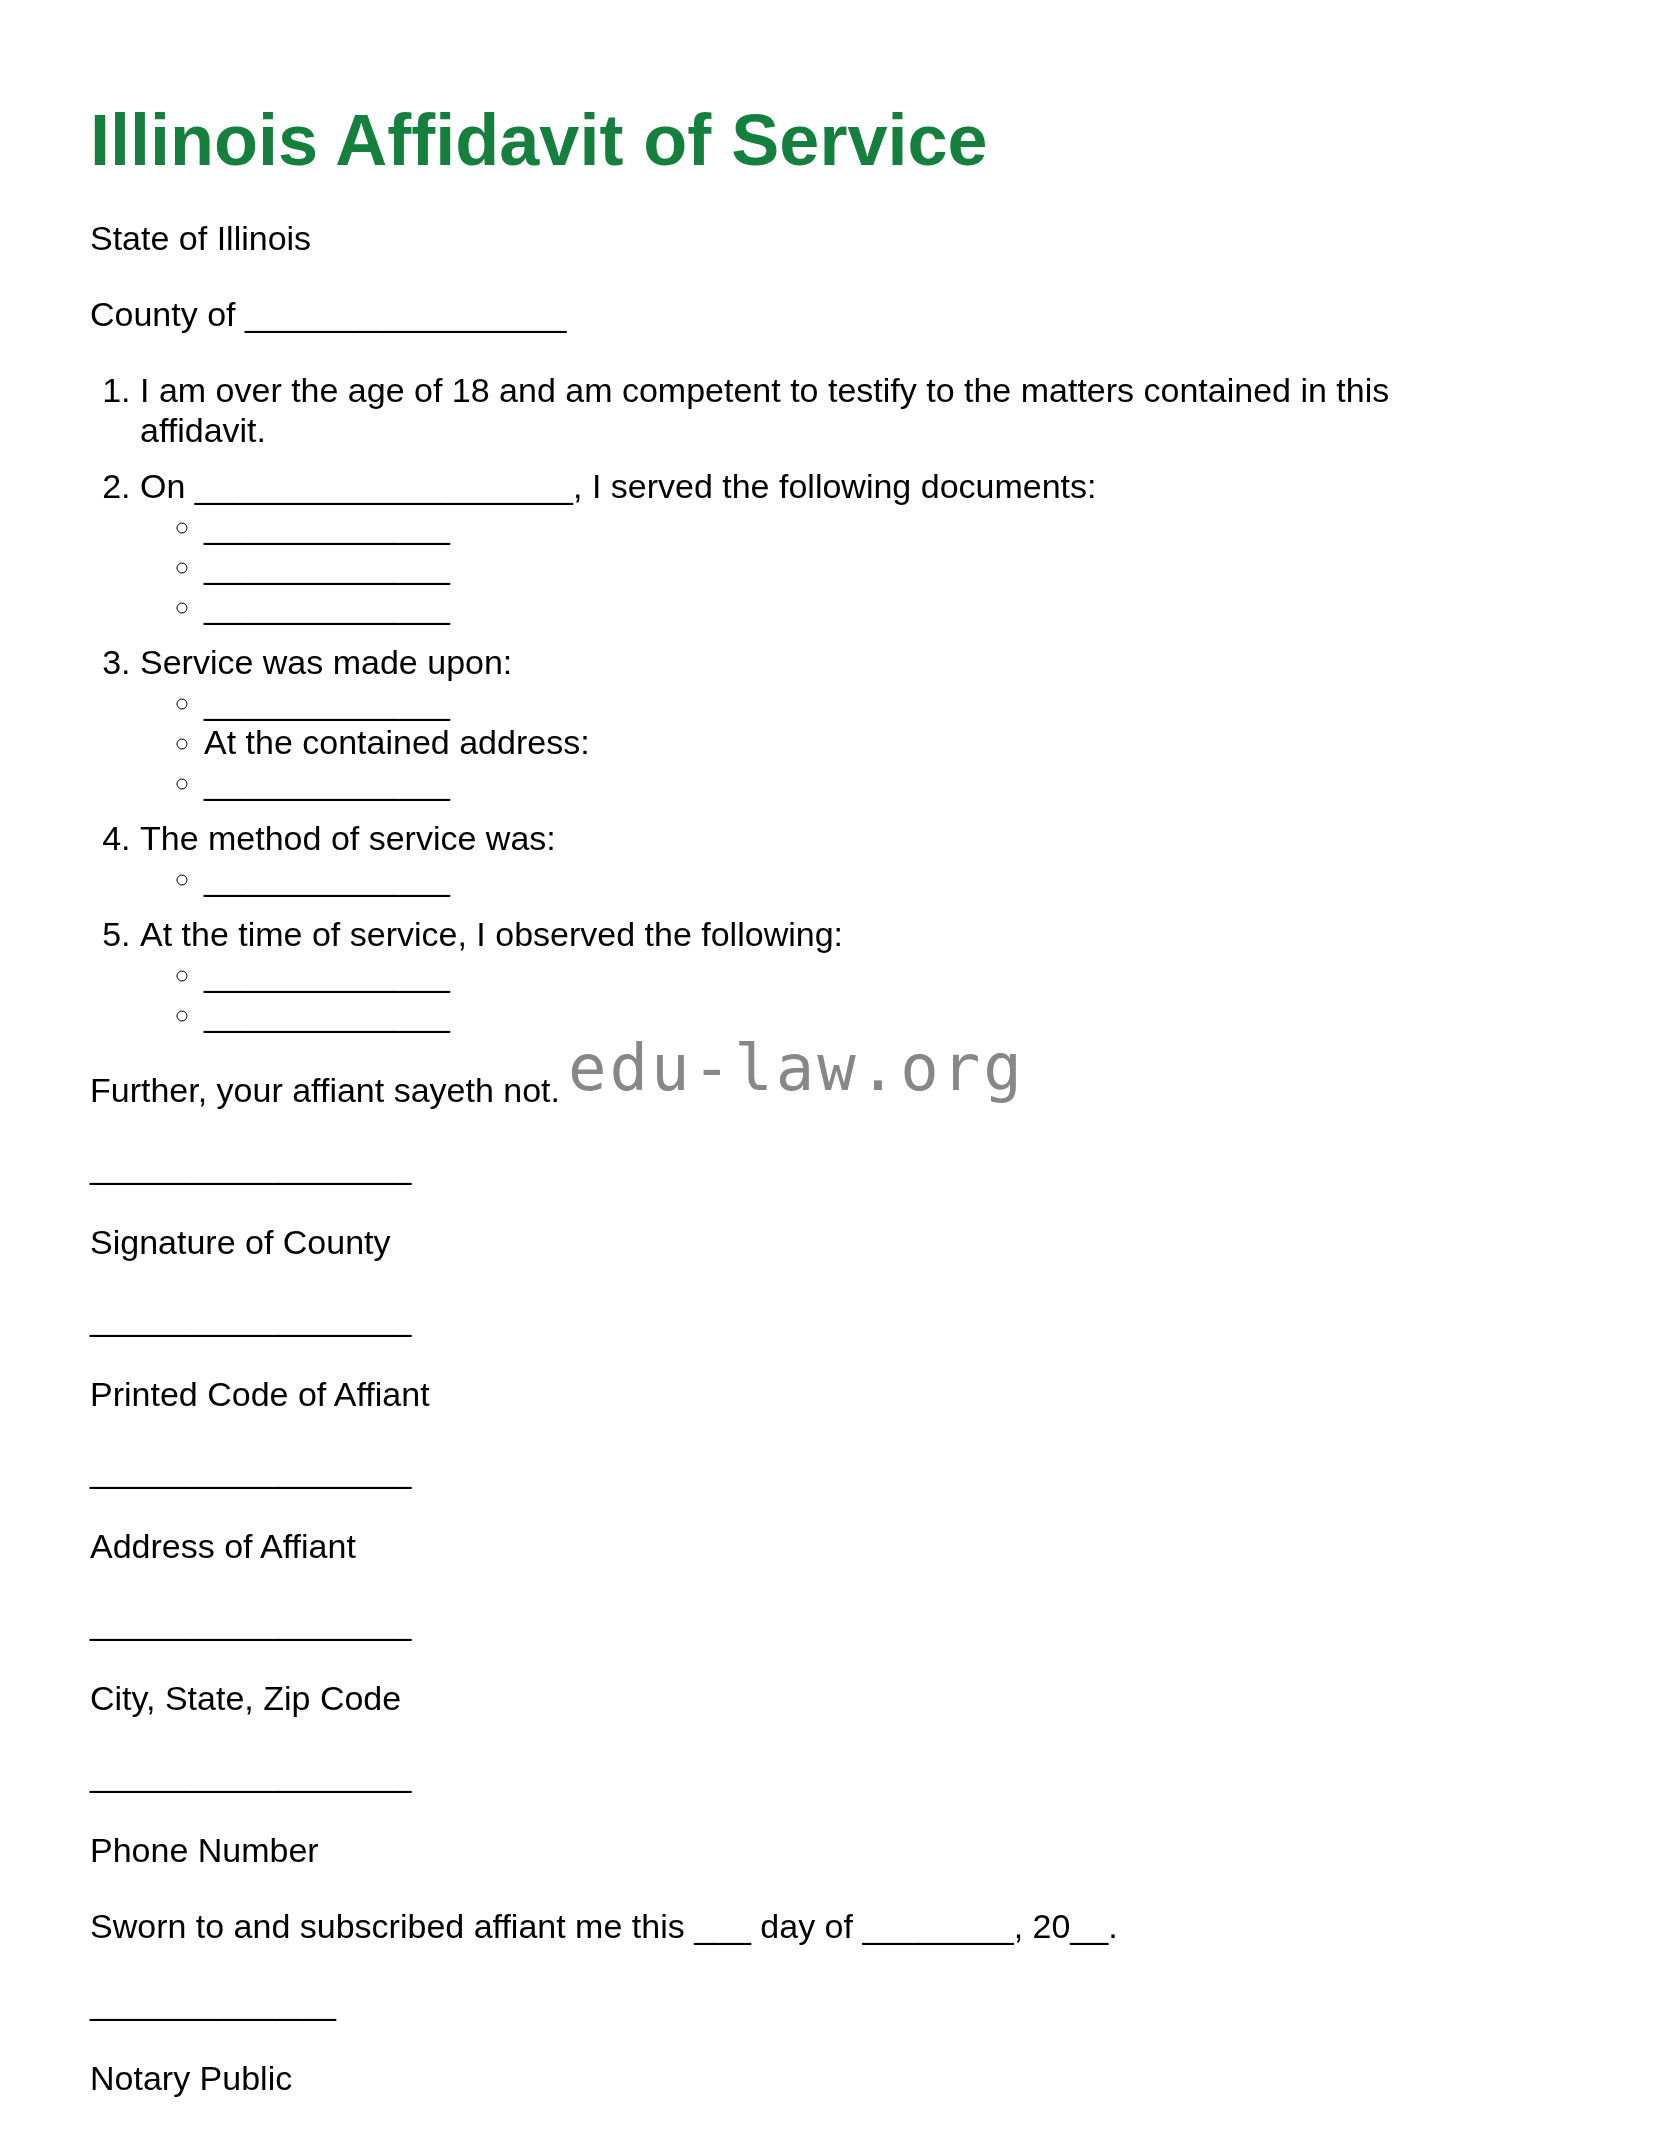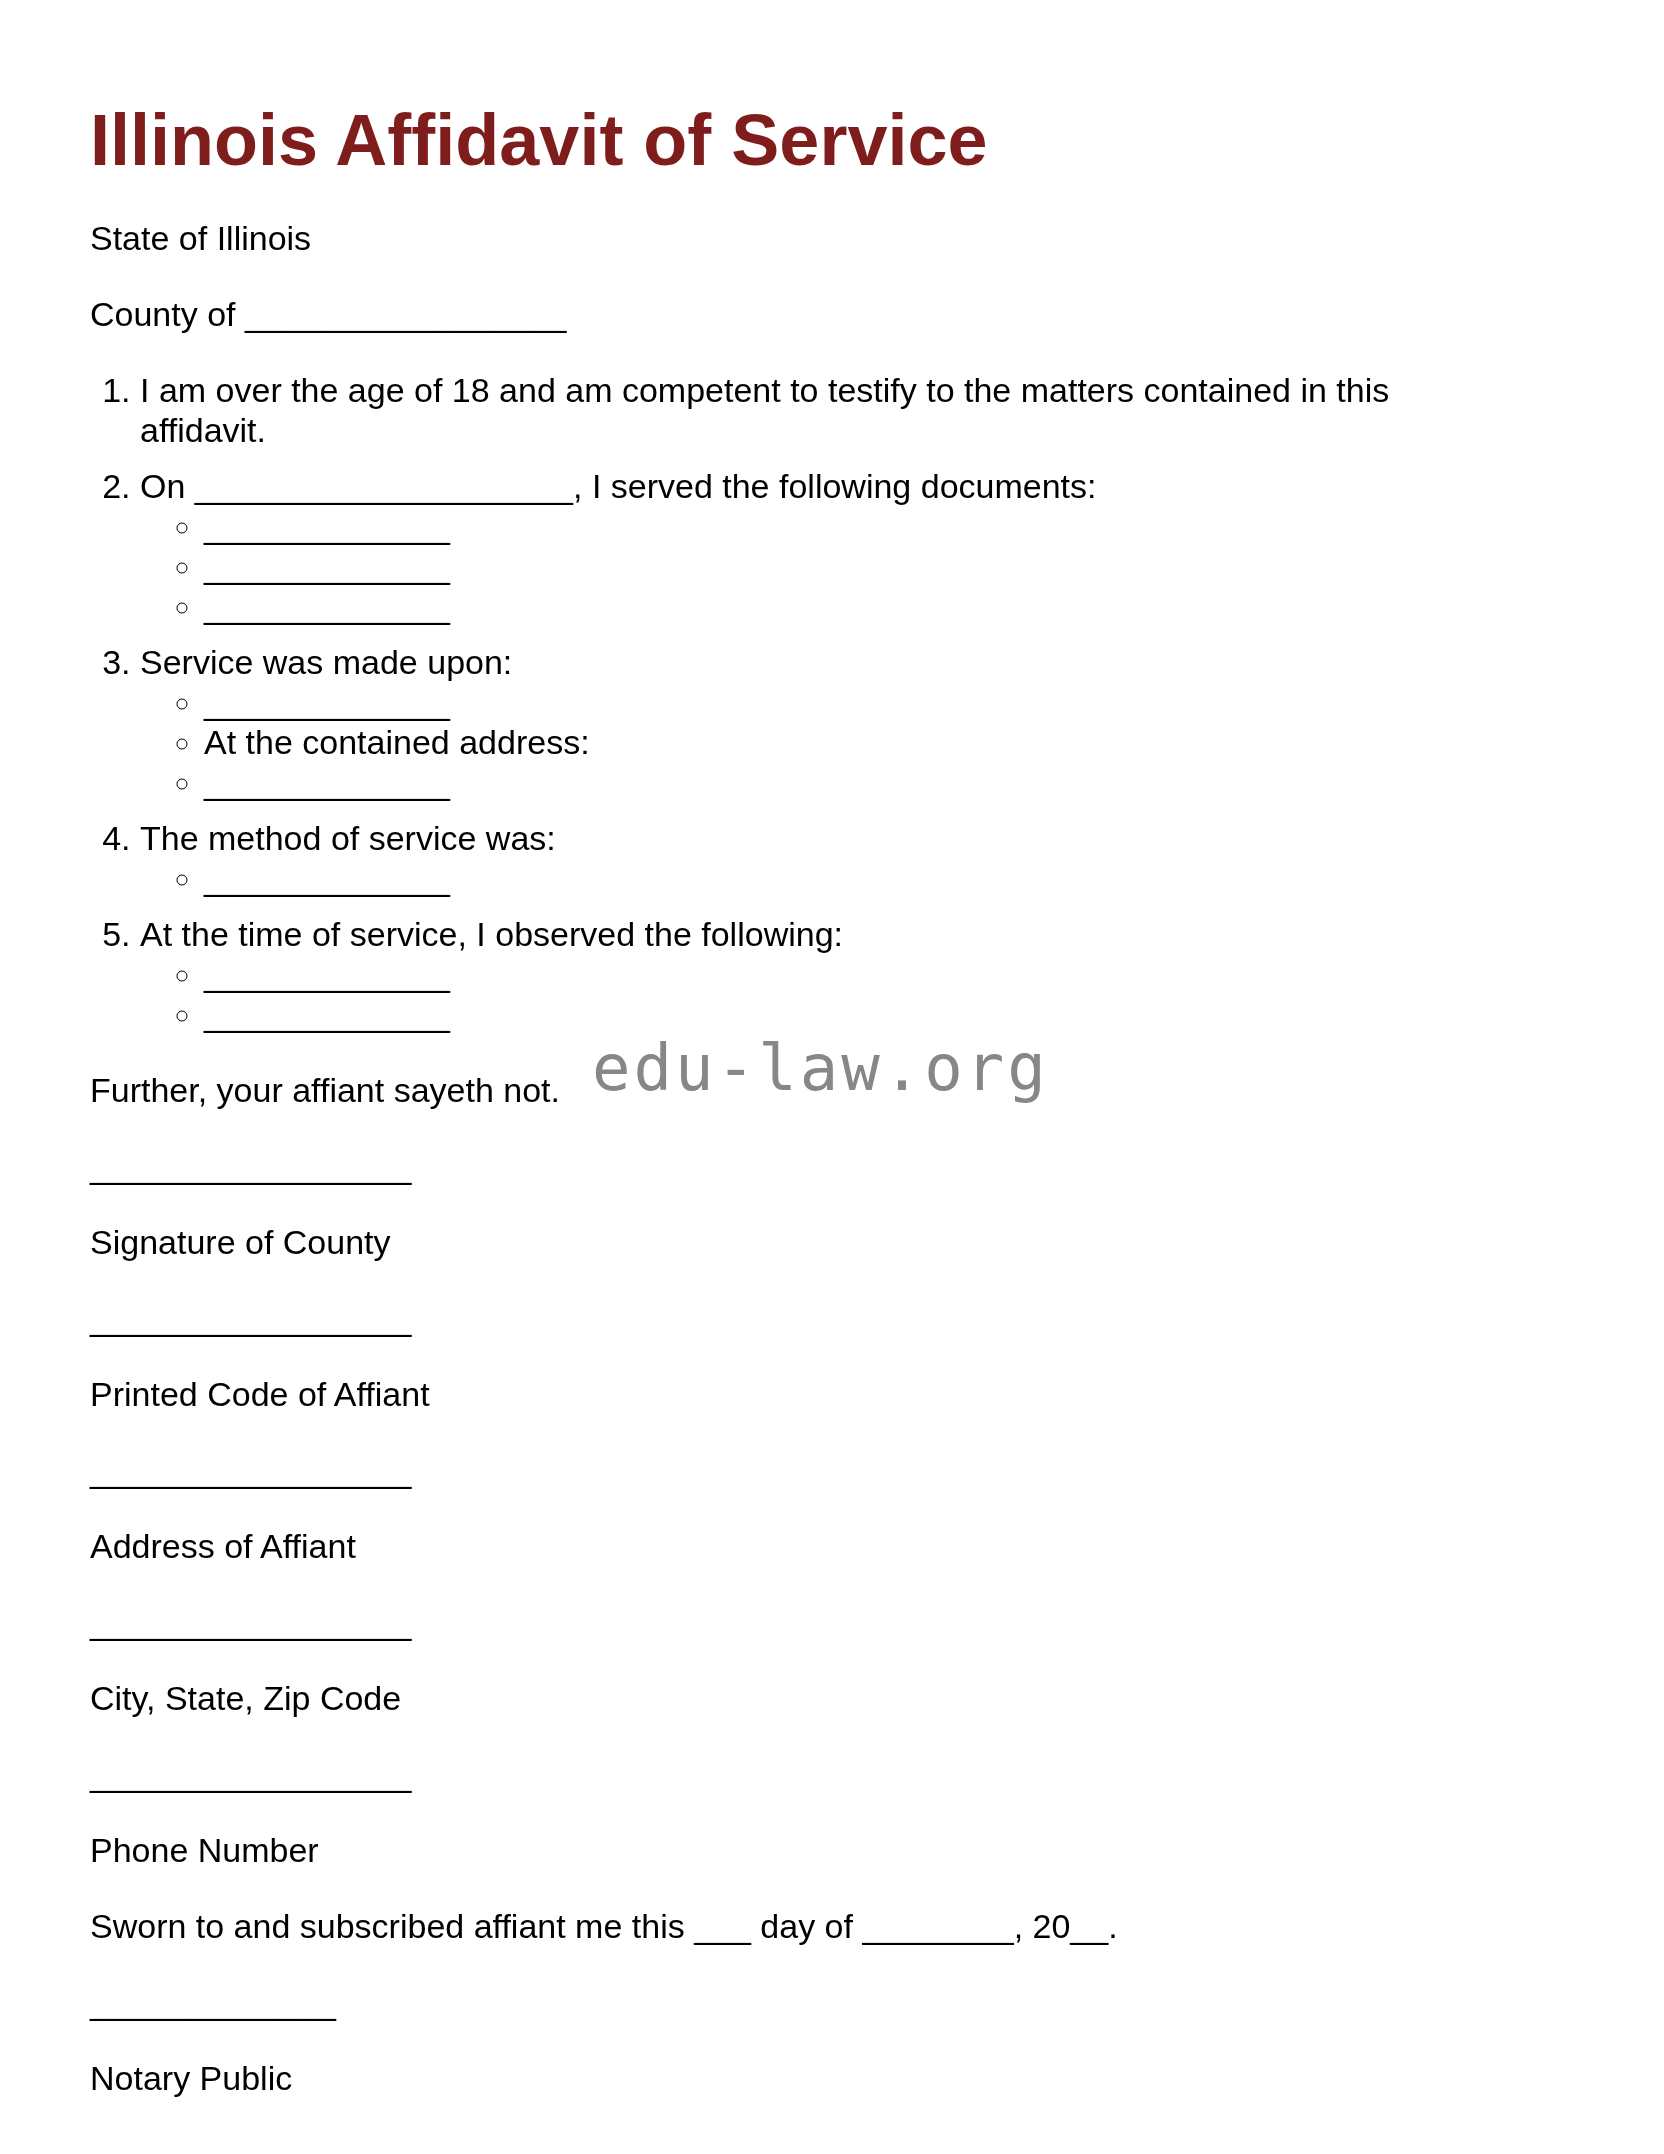--- a/index.html
+++ b/index.html
@@ -18,21 +18,21 @@
     font-family: "Liberation Sans", sans-serif;
     font-size: 34px;
     line-height: 40px;
     overflow: hidden;
   }
   h1.doc-title {
     font-size: 72px;
     line-height: 84px;
     font-weight: bold;
     margin: 0 0 32px 0;
-    color: #7f1d1d;
+    color: #15803d;
   }
   .page p {
     margin: 36px 0;
   }
   ol.statements {
     margin: 32px 0;
     padding-left: 34px;
     max-width: 1410px;
   }
   ol.statements > li {
@@ -43,21 +43,21 @@
     list-style-type: circle;
     margin: 0;
     padding-left: 64px;
   }
   ul.sub-blanks > li {
     margin: 0;
     padding: 0;
   }
   .watermark {
     position: absolute;
-    left: 592px;
+    left: 568px;
     top: 1036px;
     font-family: "DejaVu Sans Mono", monospace;
     font-size: 64px;
     line-height: 64px;
     letter-spacing: 3px;
     color: #878787;
     z-index: 0;
     pointer-events: none;
   }
   .content {

